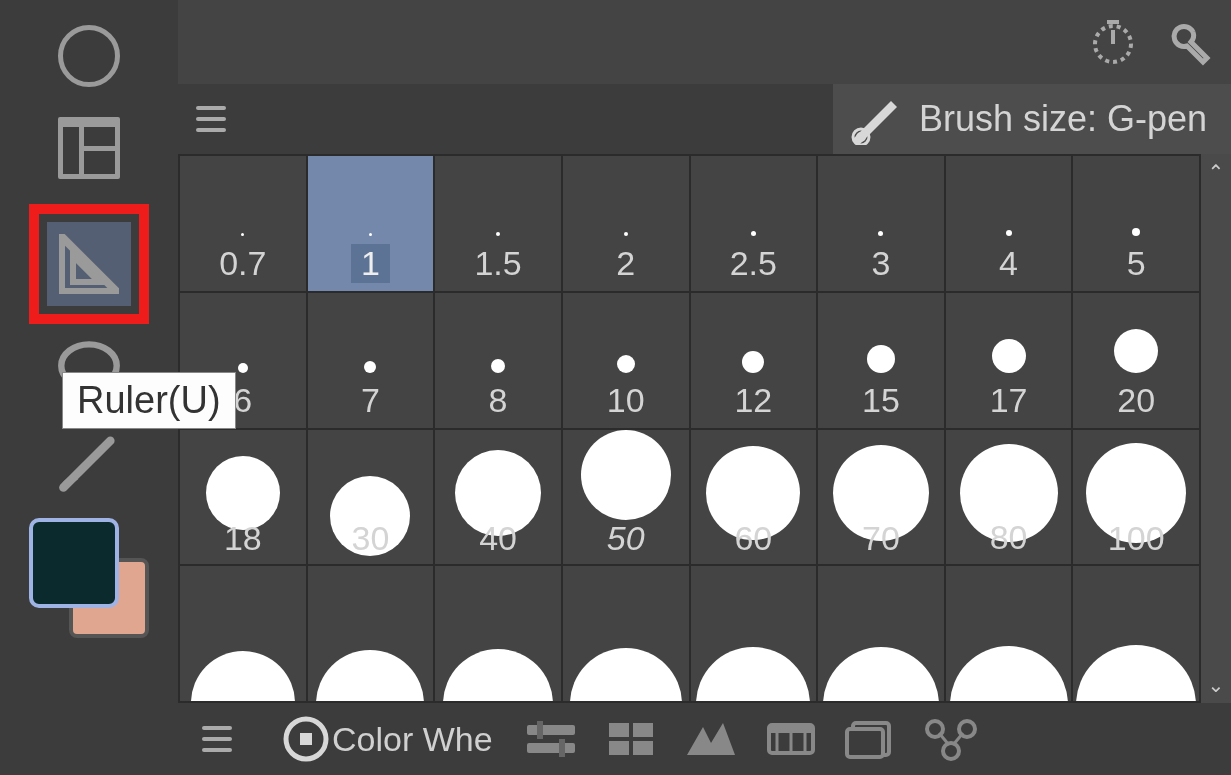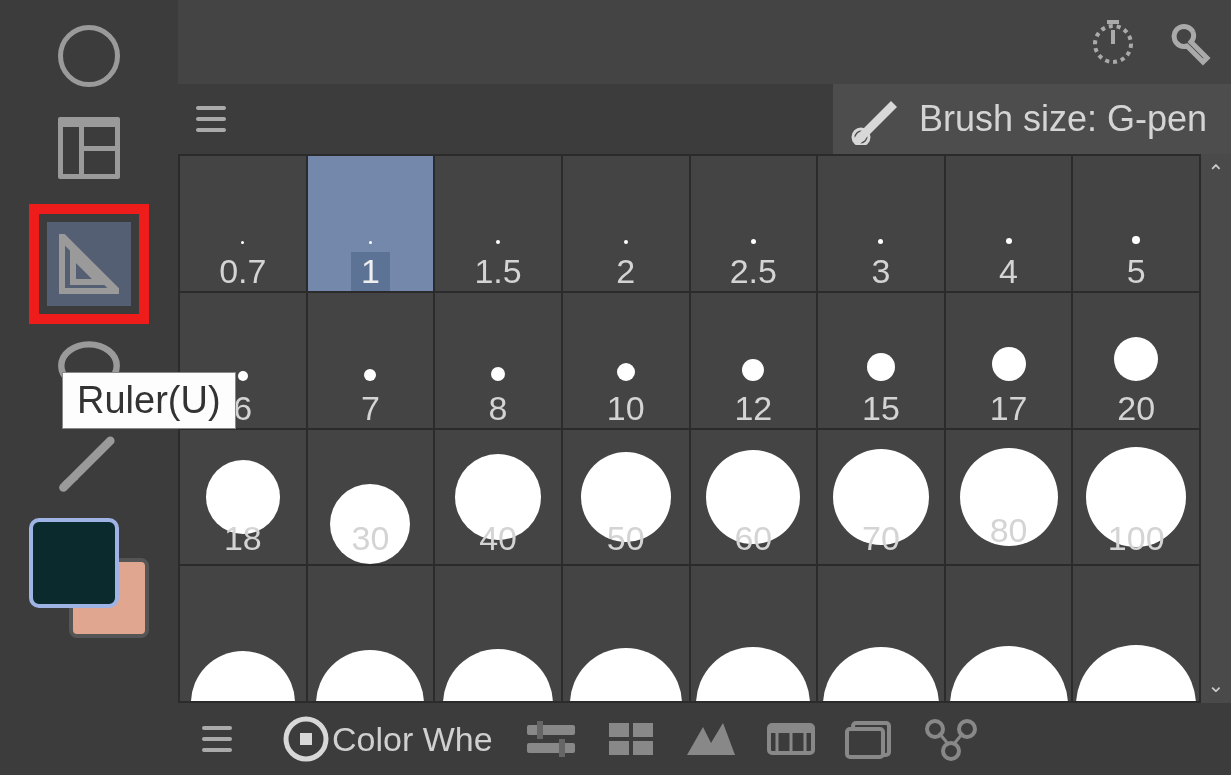--- a/index.html
+++ b/index.html
@@ -193,20 +193,21 @@
     background: #2b2b2b;
     padding: 2px;
     overflow: hidden;
   }
   .brush-cell {
     background: #444;
     display: flex;
     flex-direction: column;
     align-items: center;
     justify-content: flex-end;
+    padding-bottom: 8px;
     position: relative;
     cursor: pointer;
   }
   .brush-cell.selected {
     background: #7388aa;
   }
   .brush-dot {
     background: #fff;
     border-radius: 50%;
     margin-bottom: 8px;
@@ -418,35 +419,35 @@
           <div class="brush-label" style="position: absolute; bottom: 6px;">18</div>
         </div>
         <div class="brush-cell" style="overflow: hidden;">
           <div class="brush-dot" style="width: 80px; height: 80px; margin-bottom: 0px;"></div>
           <div class="brush-label" style="position: absolute; bottom: 6px;">30</div>
         </div>
         <div class="brush-cell" style="justify-content: center; overflow: hidden;">
           <div class="brush-dot" style="width: 86px; height: 86px; margin-bottom: 0px;"></div>
           <div class="brush-label" style="position: absolute; bottom: 6px;">40</div>
         </div>
-        <div class="brush-cell" style="justify-content: center; overflow: hidden;">
+        <div class="brush-cell" style="justify-content: flex-start; overflow: hidden; font-style: italic;">
           <div class="brush-dot" style="width: 90px; height: 90px; margin-bottom: 0px;"></div>
           <div class="brush-label" style="position: absolute; bottom: 6px;">50</div>
         </div>
         <div class="brush-cell" style="justify-content: center; overflow: hidden;">
           <div class="brush-dot" style="width: 94px; height: 94px; margin-bottom: 0px;"></div>
           <div class="brush-label" style="position: absolute; bottom: 6px;">60</div>
         </div>
         <div class="brush-cell" style="justify-content: center; overflow: hidden;">
           <div class="brush-dot" style="width: 96px; height: 96px; margin-bottom: 0px;"></div>
           <div class="brush-label" style="position: absolute; bottom: 6px;">70</div>
         </div>
         <div class="brush-cell" style="justify-content: center; overflow: hidden;">
           <div class="brush-dot" style="width: 98px; height: 98px; margin-bottom: 0px;"></div>
-          <div class="brush-label" style="position: absolute; bottom: 14px;">80</div>
+          <div class="brush-label" style="position: absolute; bottom: 7px;">80</div>
         </div>
         <div class="brush-cell" style="justify-content: center; overflow: hidden;">
           <div class="brush-dot" style="width: 100px; height: 100px; margin-bottom: 0px;"></div>
           <div class="brush-label" style="position: absolute; bottom: 6px;">100</div>
         </div>
         <div class="brush-cell row4" style="overflow: hidden;">
           <div class="brush-dot" style="width: 104px; height: 104px; bottom: -62.4px;"></div>
         </div>
         <div class="brush-cell row4" style="overflow: hidden;">
           <div class="brush-dot" style="width: 108px; height: 108px; bottom: -64.8px;"></div>

